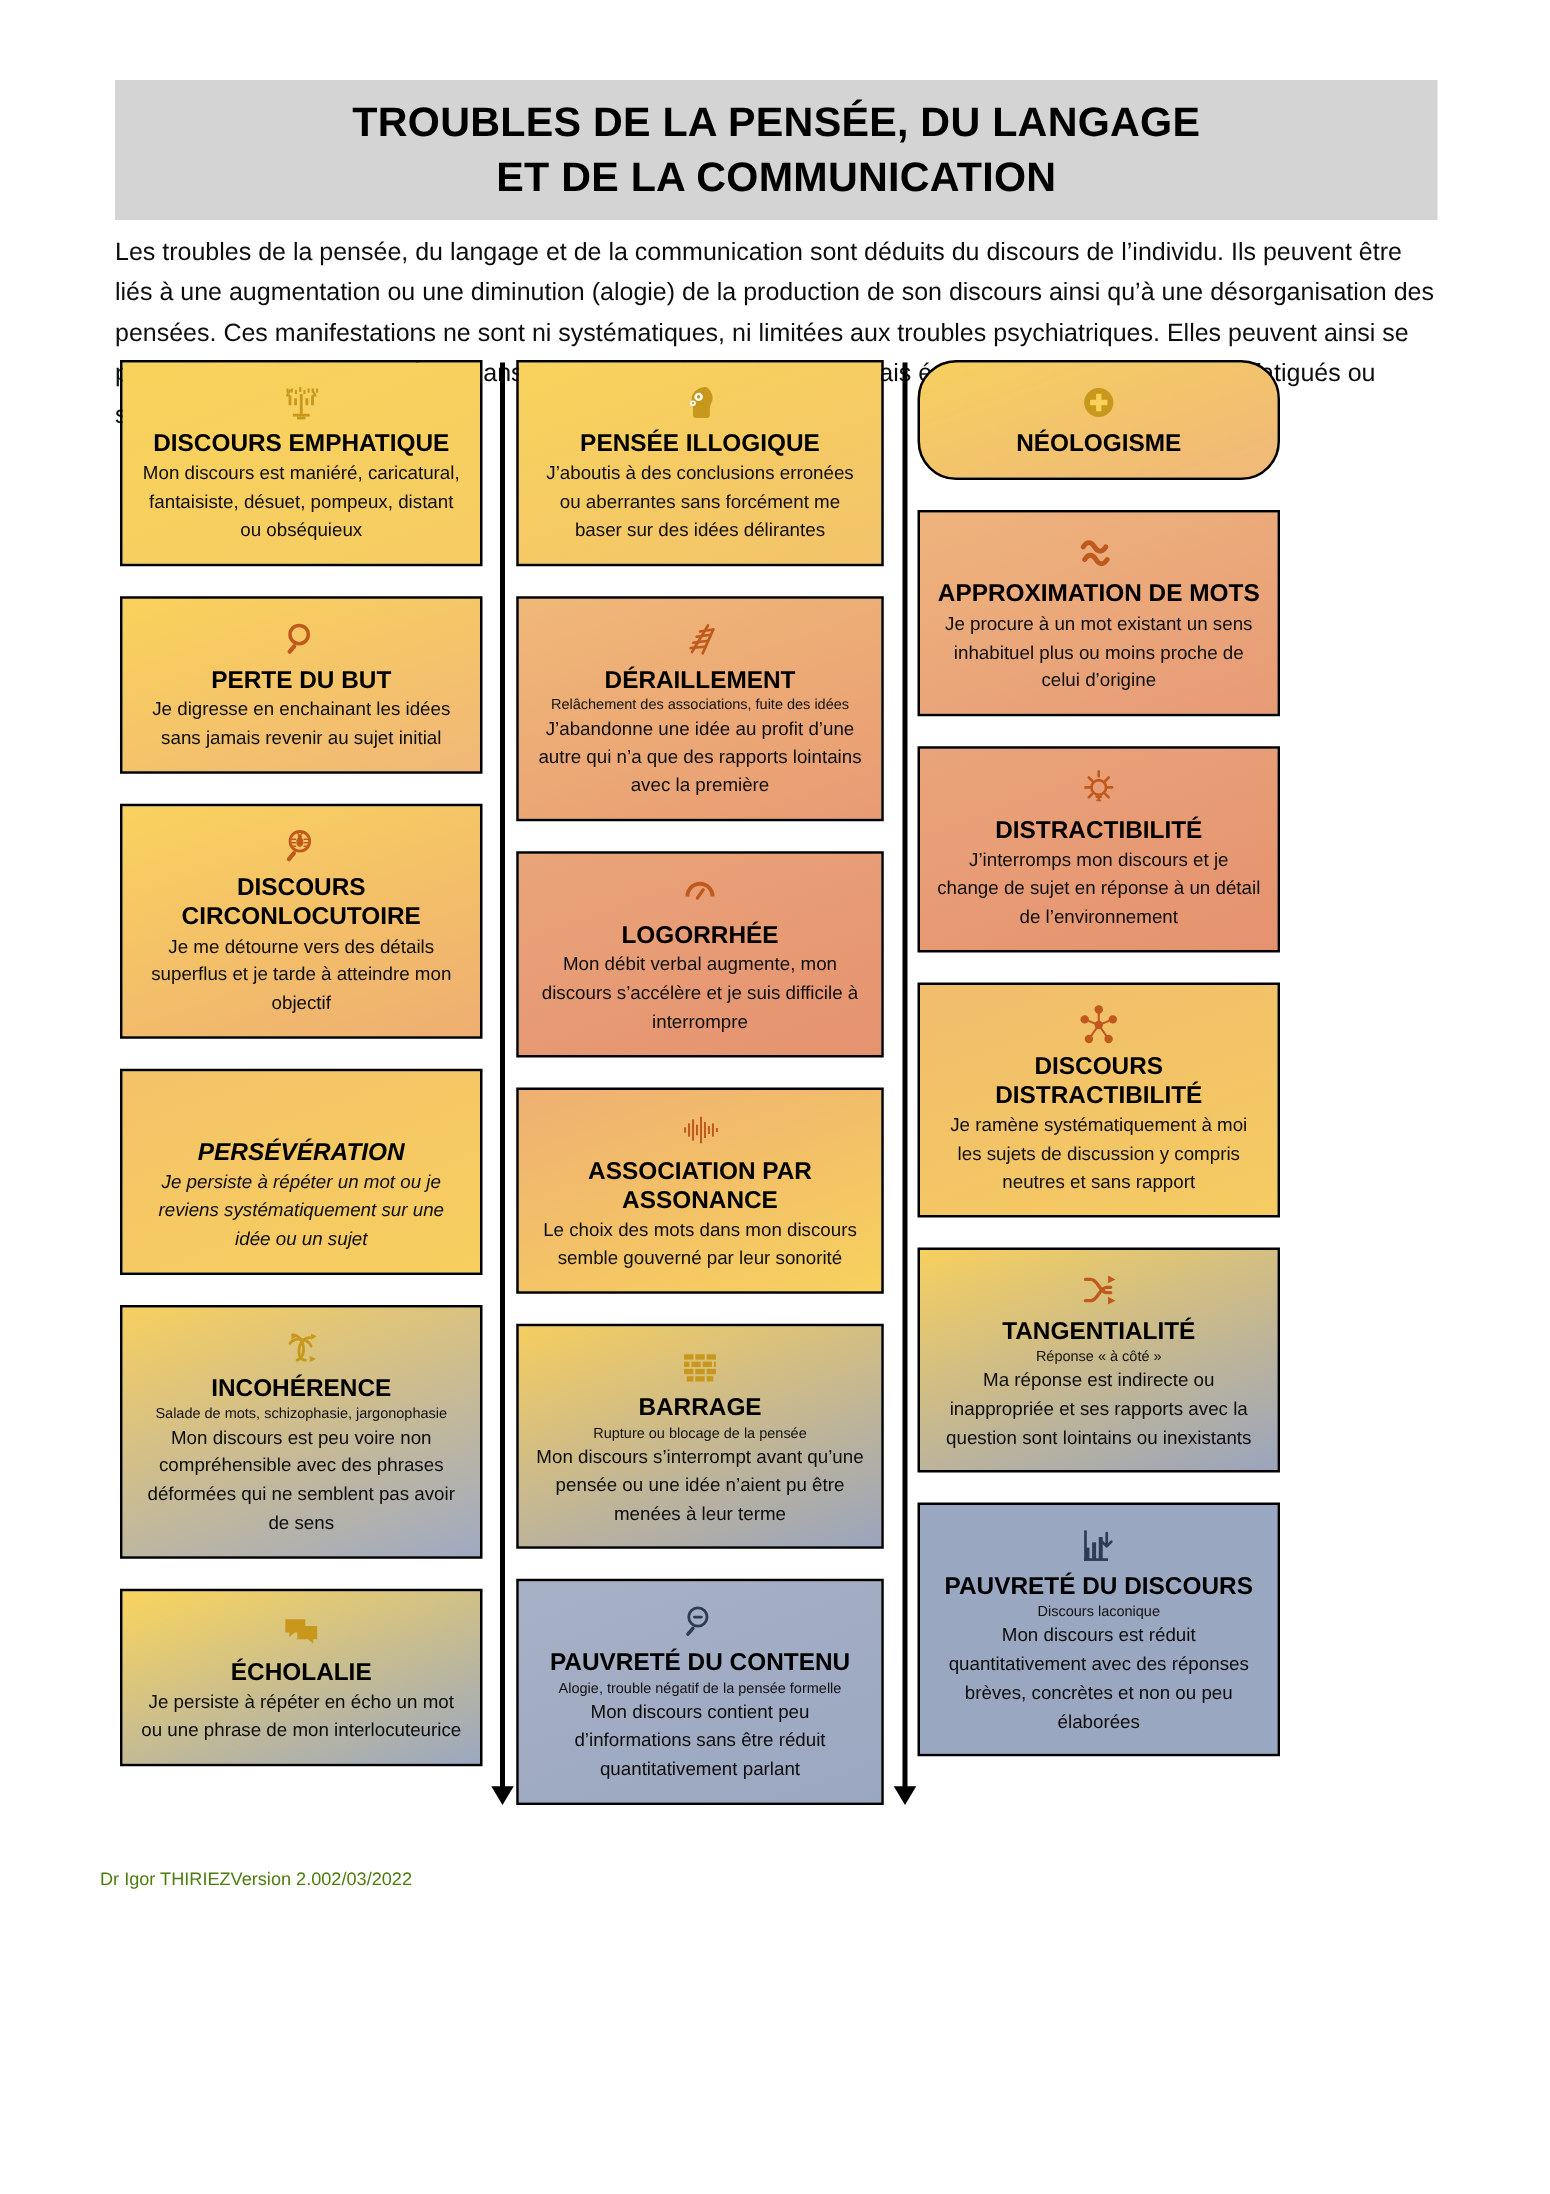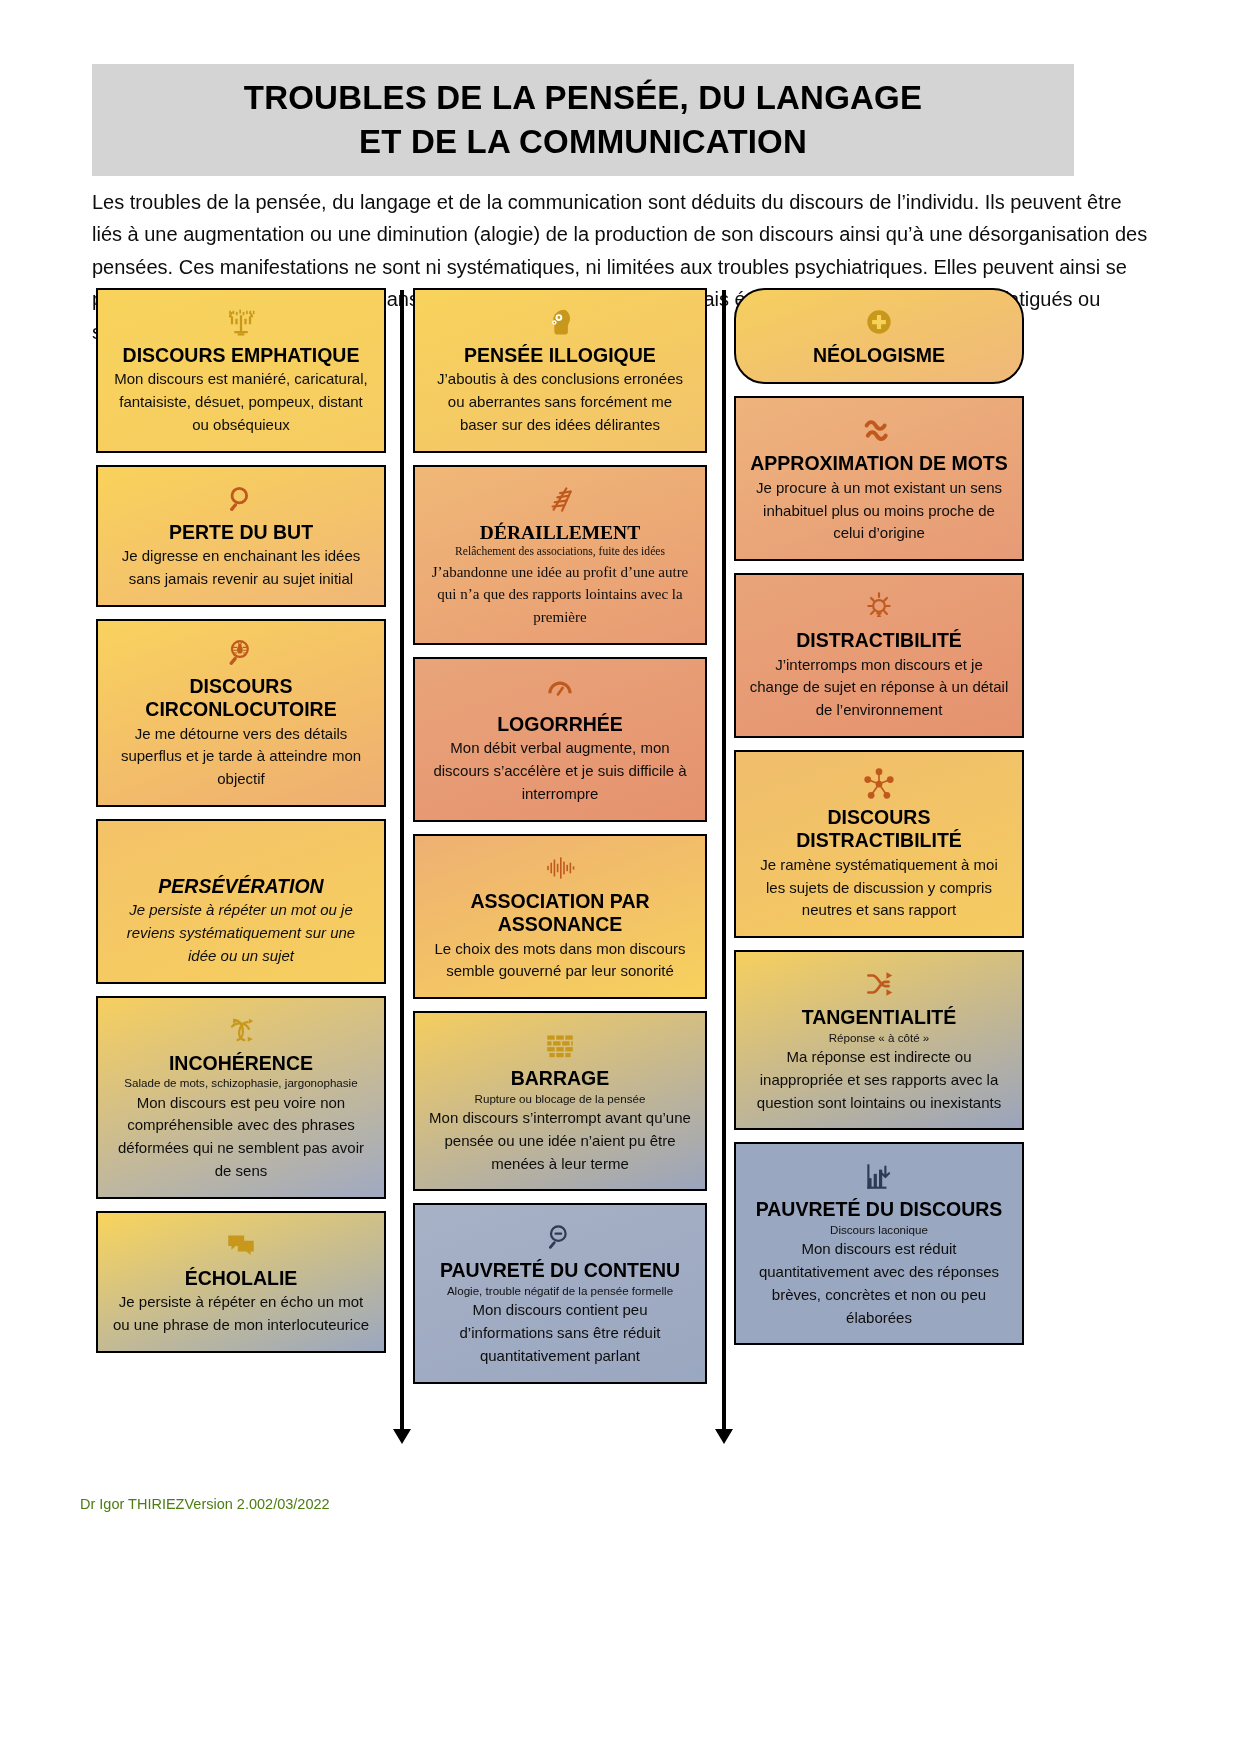--- a/index.html
+++ b/index.html
@@ -5,21 +5,21 @@
   * { box-sizing: border-box; margin: 0; padding: 0; }
   html, body {
     width: 1240px; height: 1755px;
     background: #ffffff;
     font-family: "Liberation Sans", sans-serif;
   }
   .page { position: relative; width: 1240px; height: 1755px; padding: 0; }
 
   
   .title-band {
-    position: absolute; left: 92px; top: 64px; width: 982px; height: 112px;
+    position: absolute; left: 92px; top: 64px; width: 1058px; height: 112px;
     background: #d4d4d4;
     display: flex; flex-direction: column;
     align-items: center; justify-content: center;
   }
   .title-line {
     font-size: 33px; font-weight: bold; color: #000; letter-spacing: .2px;
     line-height: 1.32; text-align: center; white-space: nowrap;
   }
 
   .intro {
@@ -31,21 +31,21 @@
 
   
   .grid {
     position: absolute; left: 96px; top: 288px;
     width: 928px;
     display: grid;
     grid-template-columns: 290px 1fr 290px;
     column-gap: 27px;
     row-gap: 12px;
   }
-  .col { display: flex; flex-direction: column; gap: 12px; position: relative; }
+  .col { display: flex; flex-direction: column; gap: 24px; position: relative; }
   .col.mid { width: 294px; }
 
   .card {
     border: 2.2px solid #000;
     padding: 12px 13px 14px;
     display: flex; flex-direction: column; align-items: center;
     text-align: center;
   }
   .card .icon {
     height: 40px; display: flex; align-items: center; justify-content: center;
@@ -193,21 +193,21 @@
               <path d="M40 10c-11 0-20 8-20 18 0 5 2 8 2 12v10c0 2 2 4 4 4h16c2 0 4-2 4-4V40c0-5 4-9 4-14 0-9-7-16-10-16z"></path>
               <circle cx="30" cy="24" r="6" fill="#fff"></circle>
               <circle cx="30" cy="24" r="2.5" fill="#c8981d"></circle>
               <circle cx="22" cy="33" r="4" fill="#fff"></circle>
               <circle cx="22" cy="33" r="1.6" fill="#c8981d"></circle>
             </svg>
           </div>
           <div class="name">PENSÉE ILLOGIQUE</div>
           <div class="desc">J’aboutis à des conclusions erronées ou aberrantes sans forcément me baser sur des idées délirantes</div>
         </div>
-        <div class="card" style="background: linear-gradient(160deg, rgb(240, 184, 119) 0%, rgb(232, 155, 116) 100%); font-family: Liberation Serif, serif;">
+        <div class="card" style="background: linear-gradient(160deg, rgb(240, 184, 119) 0%, rgb(232, 155, 116) 100%);">
           <div class="icon">
             <svg width="34" height="34" viewBox="0 0 64 64" fill="#c0591d">
               <g stroke="#c0591d" stroke-width="4" fill="none" stroke-linecap="round">
                 <path d="M20 52 L44 12"></path>
                 <path d="M36 54 L52 18"></path>
                 <path d="M18 46 L40 44"></path>
                 <path d="M22 38 L44 35"></path>
                 <path d="M27 29 L48 26"></path>
                 <path d="M32 21 L52 18"></path>
               </g>

